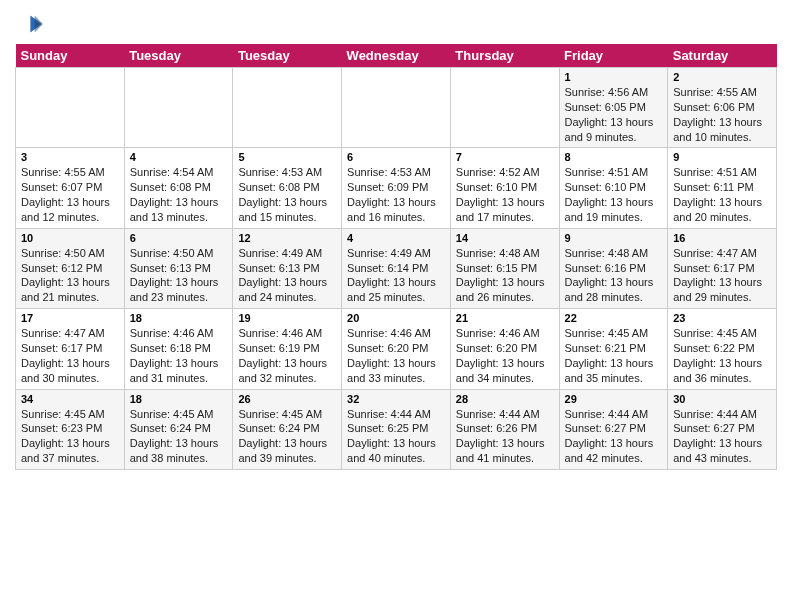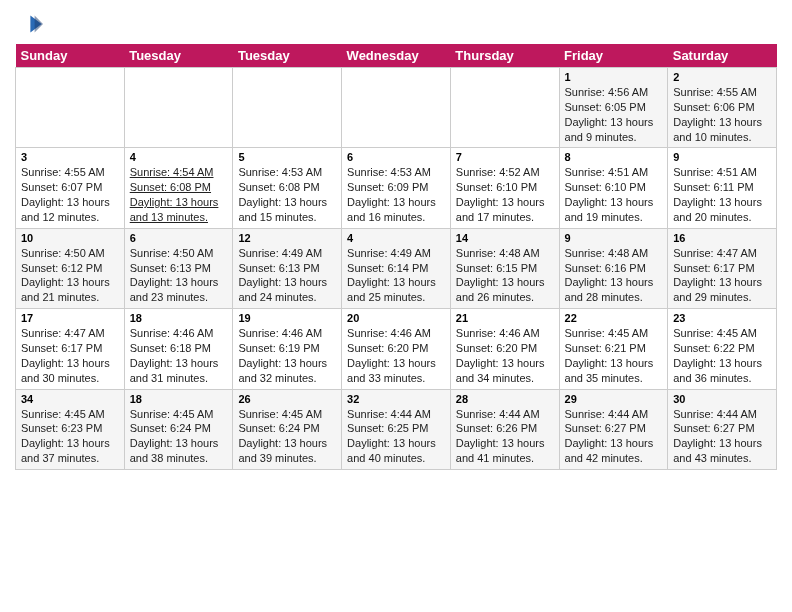--- a/index.html
+++ b/index.html
@@ -144,21 +144,21 @@
         <tr>
           <td>
             <div class="day-num">3</div>
             <div class="day-detail" style="white-space: pre-line;">Sunrise: 4:55 AM
 Sunset: 6:07 PM
 Daylight: 13 hours
 and 12 minutes.</div>
           </td>
           <td>
             <div class="day-num">4</div>
-            <div class="day-detail" style="white-space: pre-line; text-decoration: underline;">Sunrise: 4:54 AM
+            <div class="day-detail" style="white-space: pre-line;">Sunrise: 4:54 AM
 Sunset: 6:08 PM
 Daylight: 13 hours
 and 13 minutes.</div>
           </td>
           <td>
             <div class="day-num">5</div>
             <div class="day-detail" style="white-space: pre-line;">Sunrise: 4:53 AM
 Sunset: 6:08 PM
 Daylight: 13 hours
 and 15 minutes.</div>

